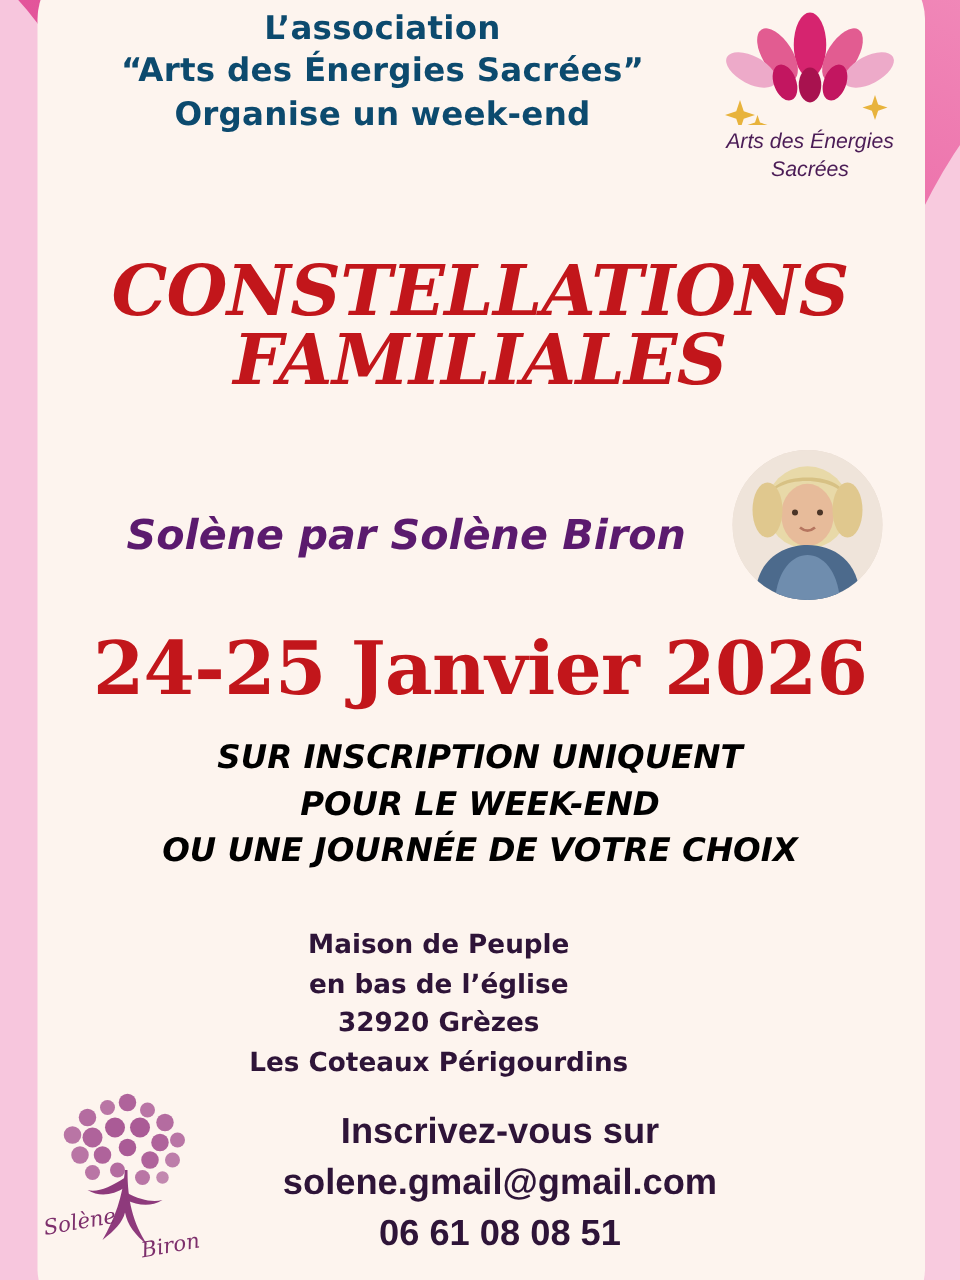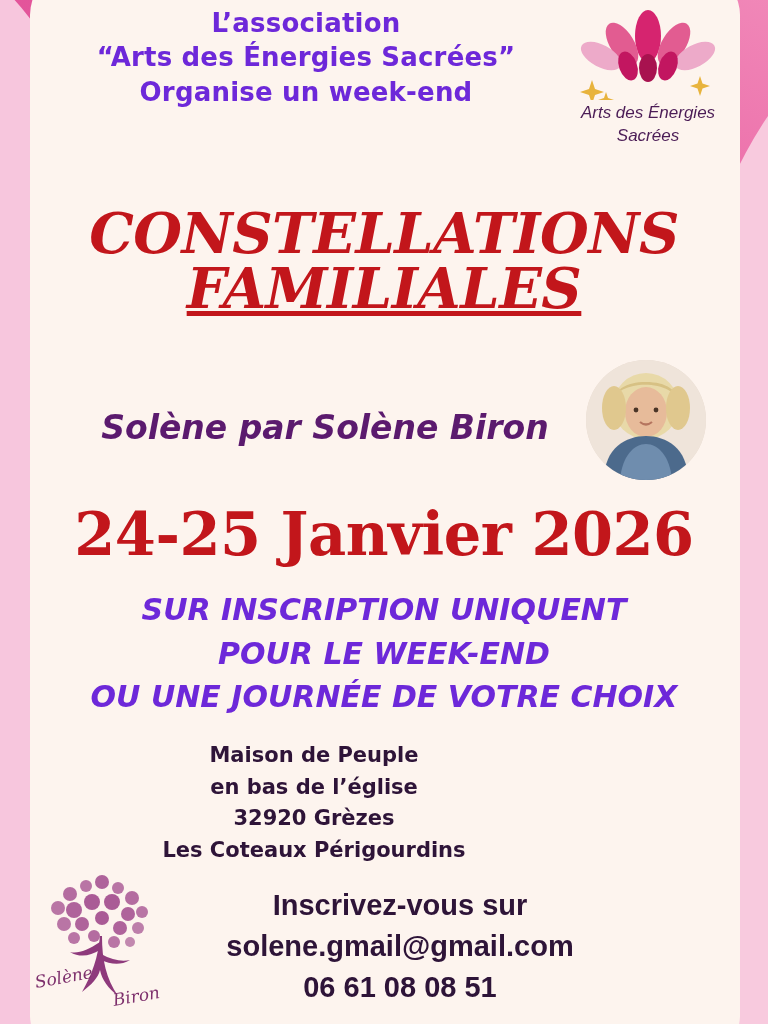--- a/index.html
+++ b/index.html
@@ -92,21 +92,21 @@
     position: absolute;
     top: 6px;
     left: 96px;
     width: 420px;
     text-align: center;
   }
   .header-line {
     font-family: "DejaVu Sans", sans-serif;
     font-weight: bold;
     font-size: 26px;
-    color: #6d28d9;
+    color: #0c4a6e;
     line-height: 1.32;
     letter-spacing: 0.2px;
   }
 
   
   .logo {
     position: absolute;
     top: 0px;
     right: 30px;
     width: 180px;
@@ -131,21 +131,21 @@
     width: 768px;
     text-align: center;
     font-family: "DejaVu Serif", serif;
     font-style: italic;
     font-weight: bold;
     color: #c2161b;
     font-size: 56px;
     line-height: 0.98;
     letter-spacing: -0.5px;
   }
-  .title .l2 { display: block; text-decoration: underline; }
+  .title .l2 { display: block; }
 
   
   .presenter {
     position: absolute;
     top: 408px;
     left: 60px;
     width: 530px;
     text-align: center;
     font-family: "DejaVu Sans", sans-serif;
     font-style: italic;
@@ -184,37 +184,38 @@
   
   .conditions {
     position: absolute;
     top: 588px;
     left: 0;
     width: 768px;
     text-align: center;
     font-family: "DejaVu Sans", sans-serif;
     font-style: italic;
     font-weight: bold;
-    font-size: 30px;
-    color: #6d28d9;
+    font-size: 26px;
+    color: #000000;
     line-height: 1.45;
   }
 
   
   .venue {
     position: absolute;
     top: 740px;
     left: 0;
     width: 628px;
     text-align: center;
     font-family: "DejaVu Sans", sans-serif;
     font-weight: bold;
     font-size: 21px;
     color: #2e1438;
     line-height: 1.5;
+    padding-left: 37px;
   }
 
   
   .contact {
     position: absolute;
     top: 885px;
     left: 120px;
     width: 560px;
     text-align: center;
     font-family: Liberation Sans, sans-serif;

